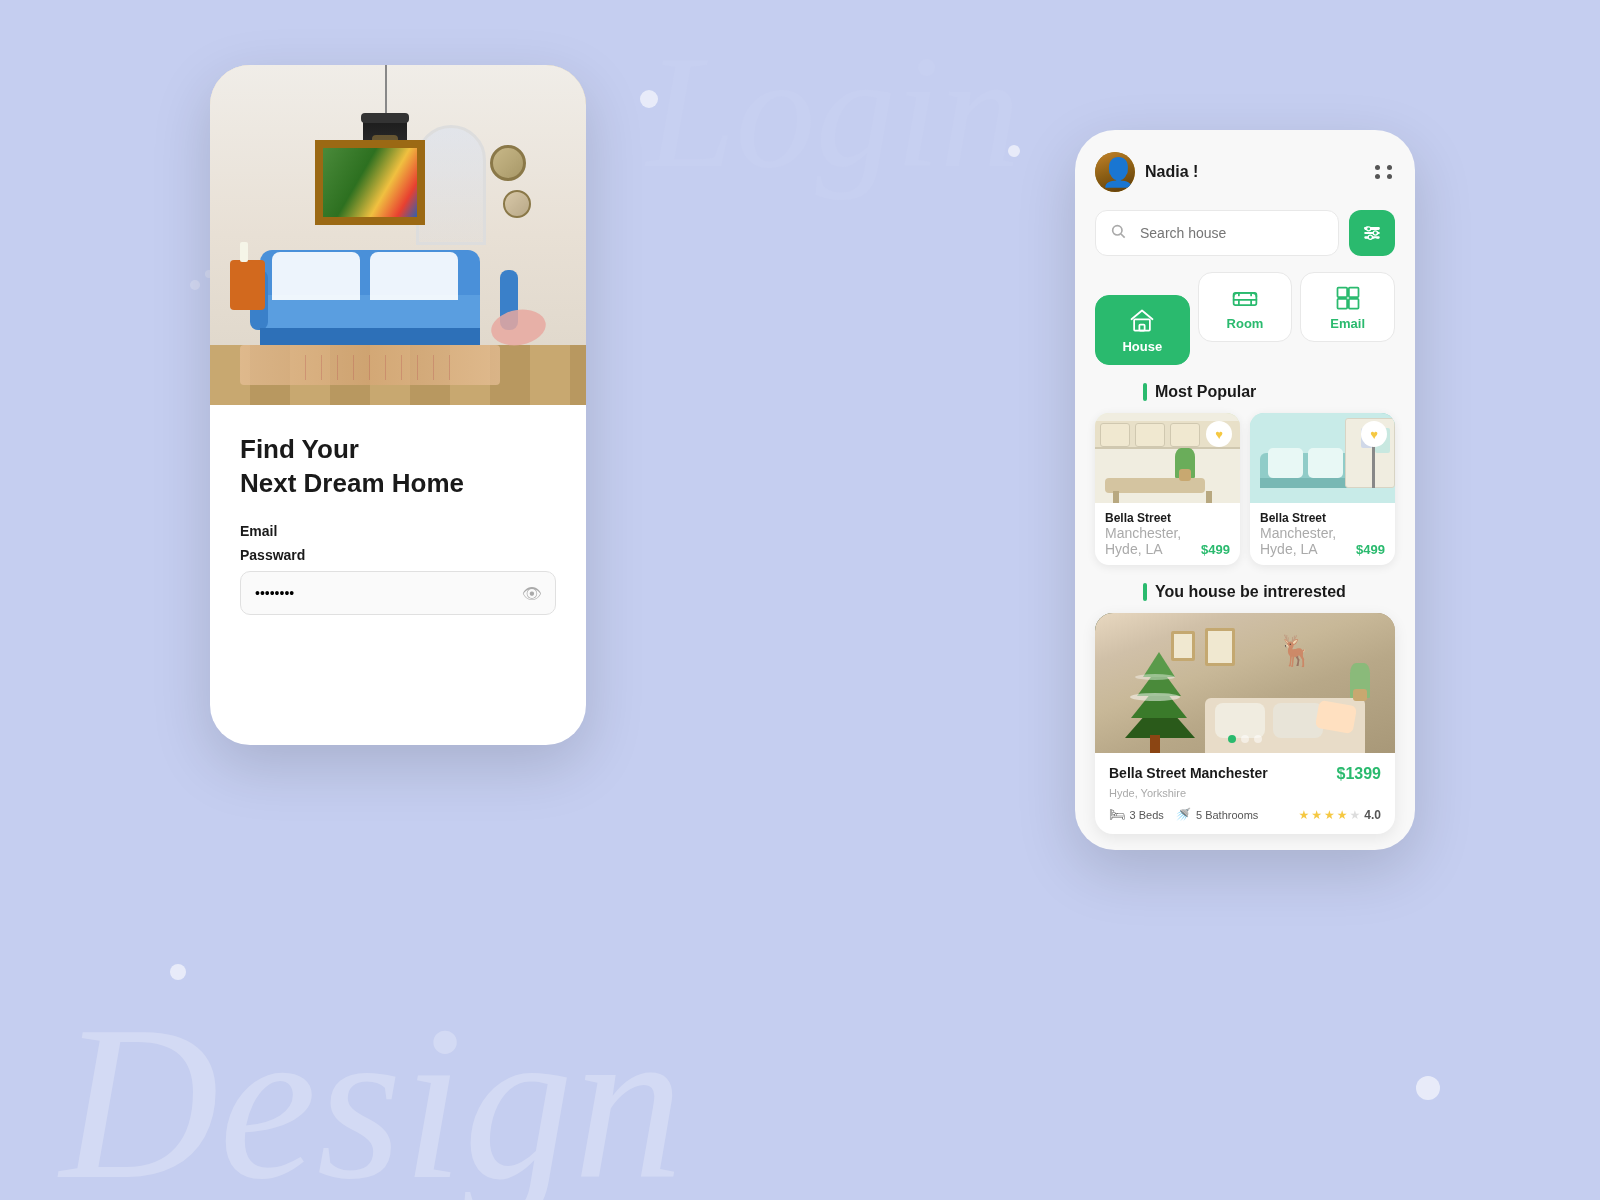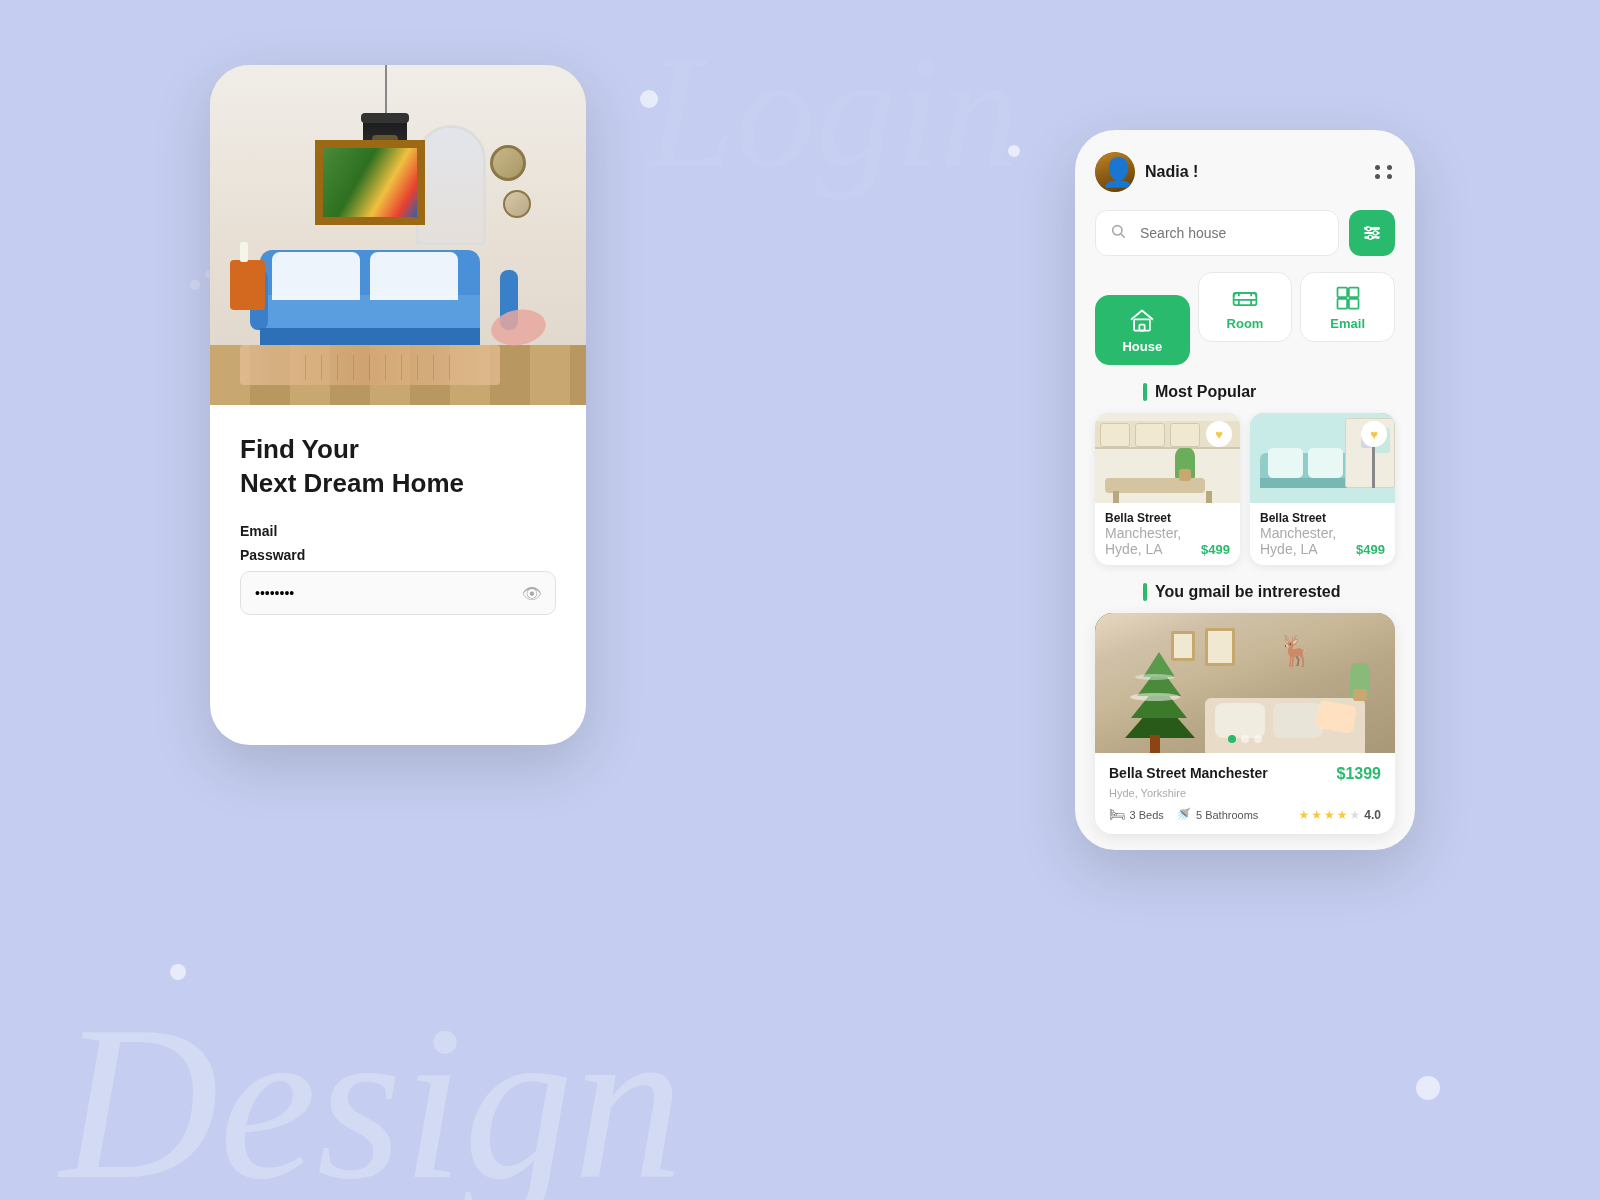--- a/index.html
+++ b/index.html
@@ -736,21 +736,21 @@
             <div>
               <div class="pop-card-name">Bella Street</div>
               <div class="pop-card-sub">Manchester, Hyde, LA</div>
             </div>
             <div class="pop-card-price">$499</div>
           </div>
         </div>
       </div>
     </div>
 
-    <div class="section-title">You gmail be intrerested</div>
+    <div class="section-title">You house be intrerested</div>
 
     <div class="interest-card">
       <div class="interest-card-img">
 
         <div style="width:100%;height:100%;background:linear-gradient(160deg,#e8d8c0 0%,#d0c0a8 20%,#c8b898 40%,#b8a888 60%,#a89878 100%);position:relative;">
 
           <div style="position:absolute;bottom:0;left:60px;">
 
             <div style="position:absolute;bottom:15px;left:-30px;width:0;height:0;border-left:35px solid transparent;border-right:35px solid transparent;border-bottom:40px solid #2a5a1a;"></div>
             <div style="position:absolute;bottom:35px;left:-24px;width:0;height:0;border-left:28px solid transparent;border-right:28px solid transparent;border-bottom:35px solid #3a7a2a;"></div>

